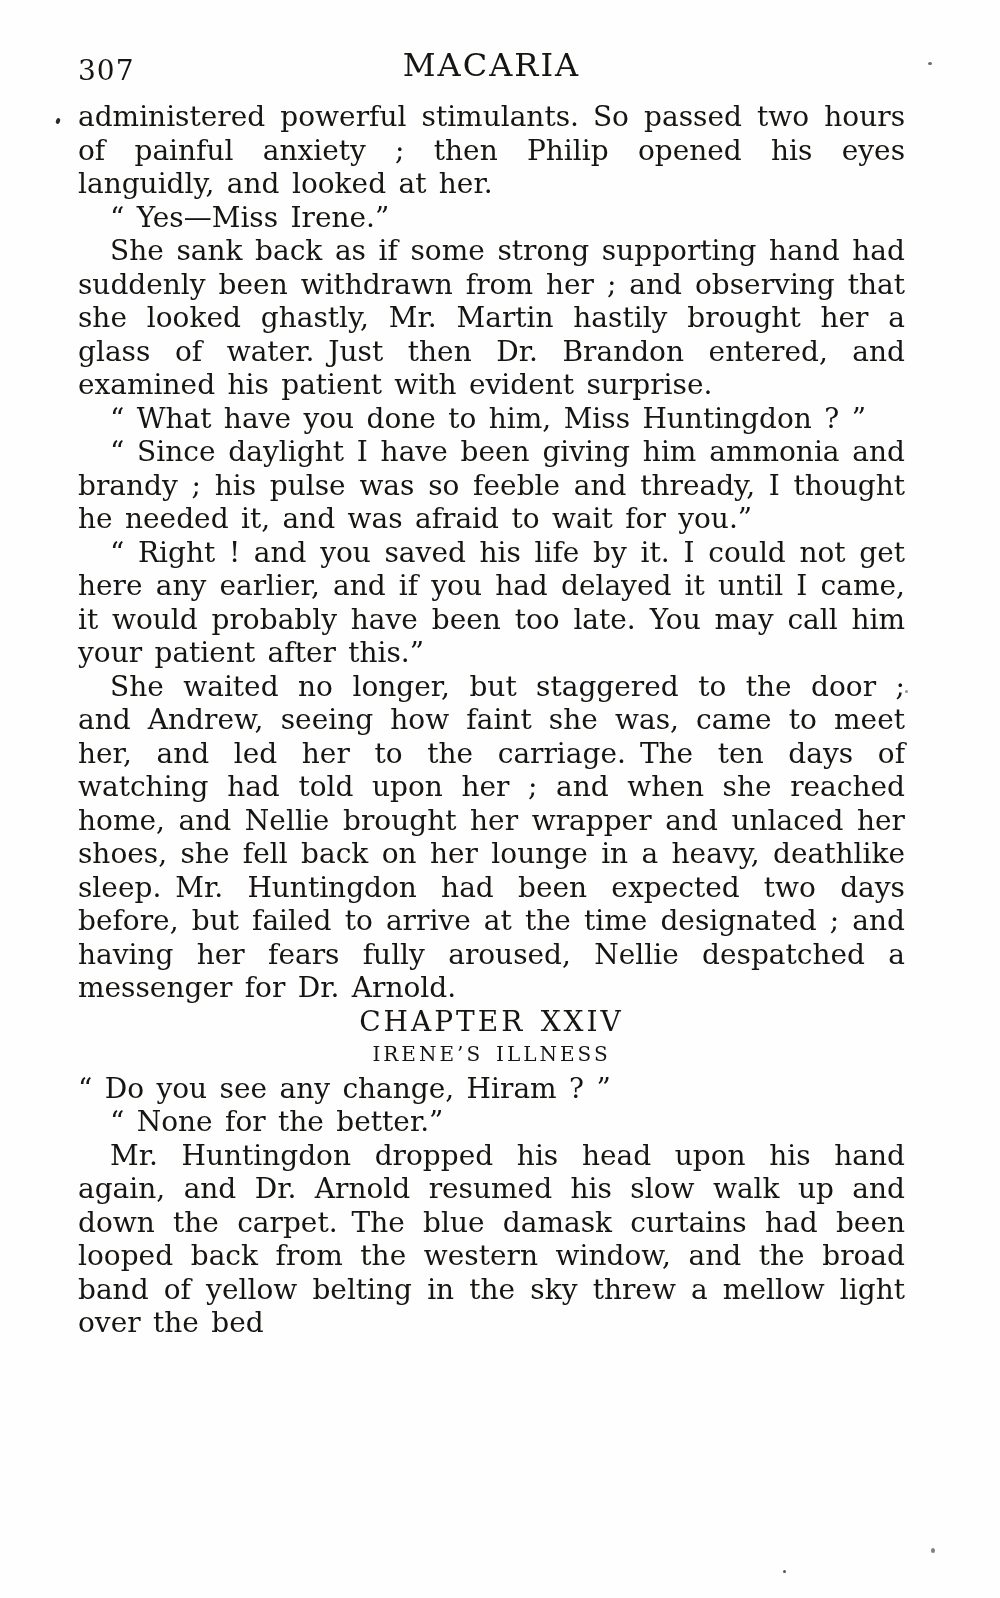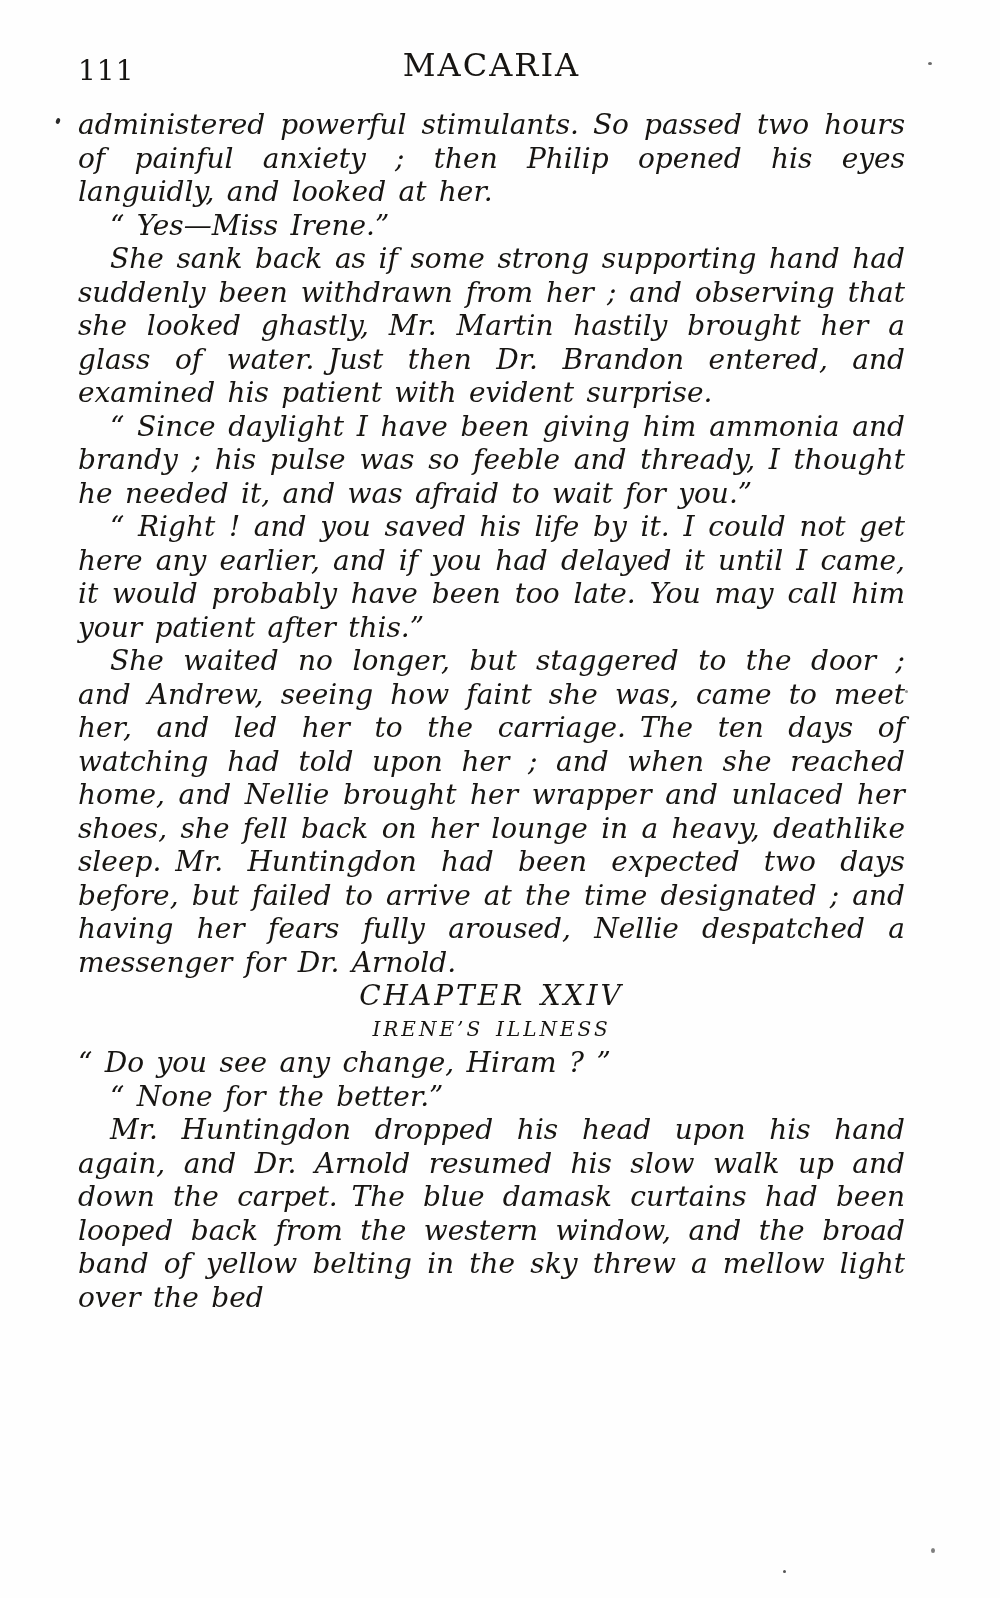--- a/index.html
+++ b/index.html
@@ -36,27 +36,26 @@
   .running-title {
     position: absolute;
     left: 0;
     right: 0;
     top: 0;
     text-align: center;
     font-size: 32px;
     letter-spacing: 2px;
   }
   .bodytext {
-    margin-top: 18px;
+    margin-top: 10px;
     font-size: 28px;
     line-height: 33.5px;
     text-align: justify;
     text-align-last: left;
     word-spacing: 3.5px;
-    font-style: italic;
   }
   .bodytext p {
     margin: 0;
   }
   .bodytext p.indent {
     text-indent: 32px;
   }
   .chapter-heading {
     margin-top: 56px;
     text-align: left;
@@ -85,29 +84,30 @@
   .speck.s3 { left: 783px; top: 1570px; width: 3px; height: 3px; opacity: .8; }
   .speck.s4 { left: 931px; top: 1548px; width: 4px; height: 5px; opacity: .6; }
   .speck.s5 { left: 905px; top: 690px;  width: 3px; height: 3px; opacity: .5; }
 </style>
 </head>
 <body>
 
 <div class="page">
 
   <div class="running-head">
-    <span class="page-number">111</span>
+    <span class="page-number">307</span>
     <span class="running-title">MACARIA</span>
   </div>
 
   <div class="bodytext">
 
     <p>administered powerful stimulants. So passed two hours of painful anxiety ; then Philip opened his eyes languidly, and looked at her.</p>
     <p class="indent">“ Yes—Miss Irene.”</p>
     <p class="indent">She sank back as if some strong supporting hand had suddenly been withdrawn from her ; and observing that she looked ghastly, Mr. Martin hastily brought her a glass of water. Just then Dr. Brandon entered, and examined his patient with evident surprise.</p>
+    <p class="indent">“ What have you done to him, Miss Huntingdon ? ”</p>
     <p class="indent">“ Since daylight I have been giving him ammonia and brandy ; his pulse was so feeble and thready, I thought he needed it, and was afraid to wait for you.”</p>
     <p class="indent">“ Right ! and you saved his life by it. I could not get here any earlier, and if you had delayed it until I came, it would probably have been too late. You may call him your patient after this.”</p>
     <p class="indent">She waited no longer, but staggered to the door ; and Andrew, seeing how faint she was, came to meet her, and led her to the carriage. The ten days of watching had told upon her ; and when she reached home, and Nellie brought her wrapper and unlaced her shoes, she fell back on her lounge in a heavy, deathlike sleep. Mr. Huntingdon had been expected two days before, but failed to arrive at the time designated ; and having her fears fully aroused, Nellie despatched a messenger for Dr. Arnold.</p>
 
     <p class="chapter-heading">CHAPTER XXIV</p>
     <p class="chapter-subheading">IRENE’S ILLNESS</p>
 
     <p>“ Do you see any change, Hiram ? ”</p>
     <p class="indent">“ None for the better.”</p>
     <p class="indent">Mr. Huntingdon dropped his head upon his hand again, and Dr. Arnold resumed his slow walk up and down the carpet. The blue damask curtains had been looped back from the western window, and the broad band of yellow belting in the sky threw a mellow light over the bed</p>

